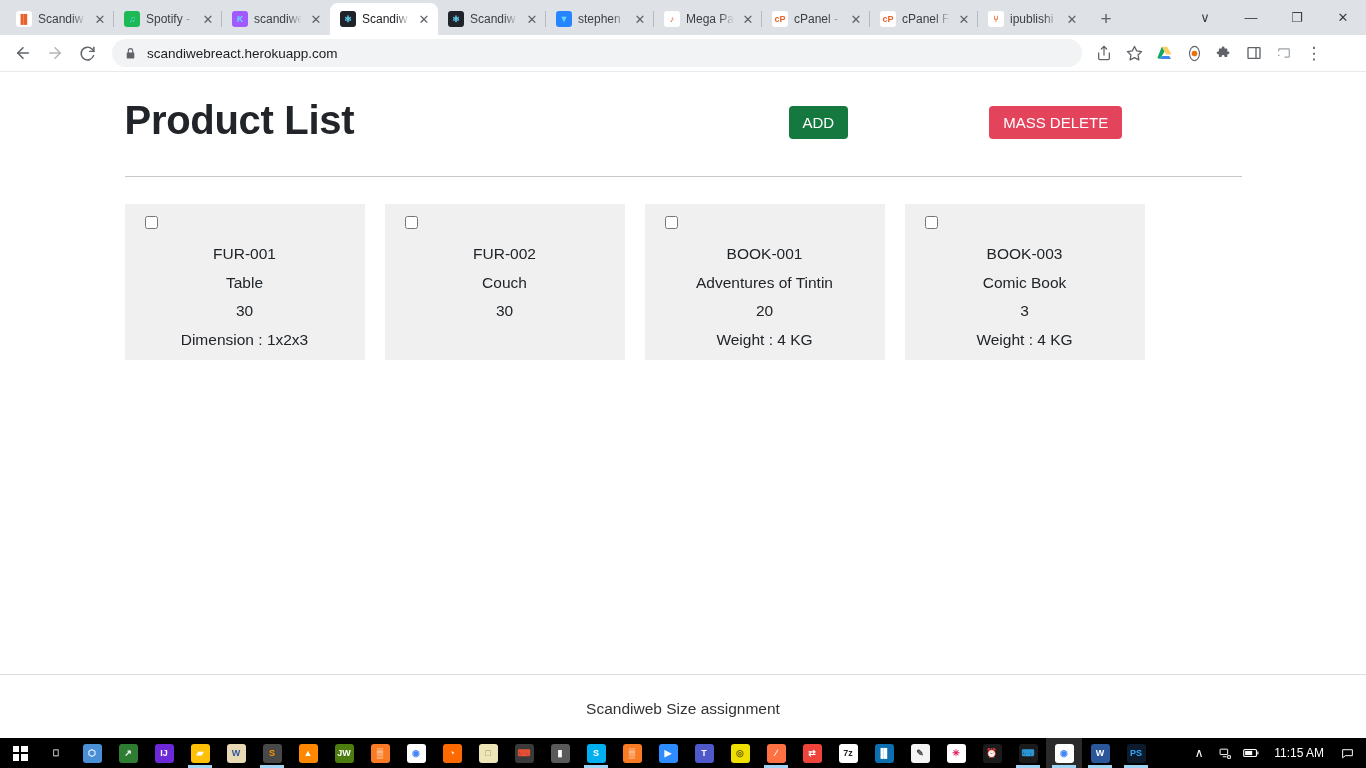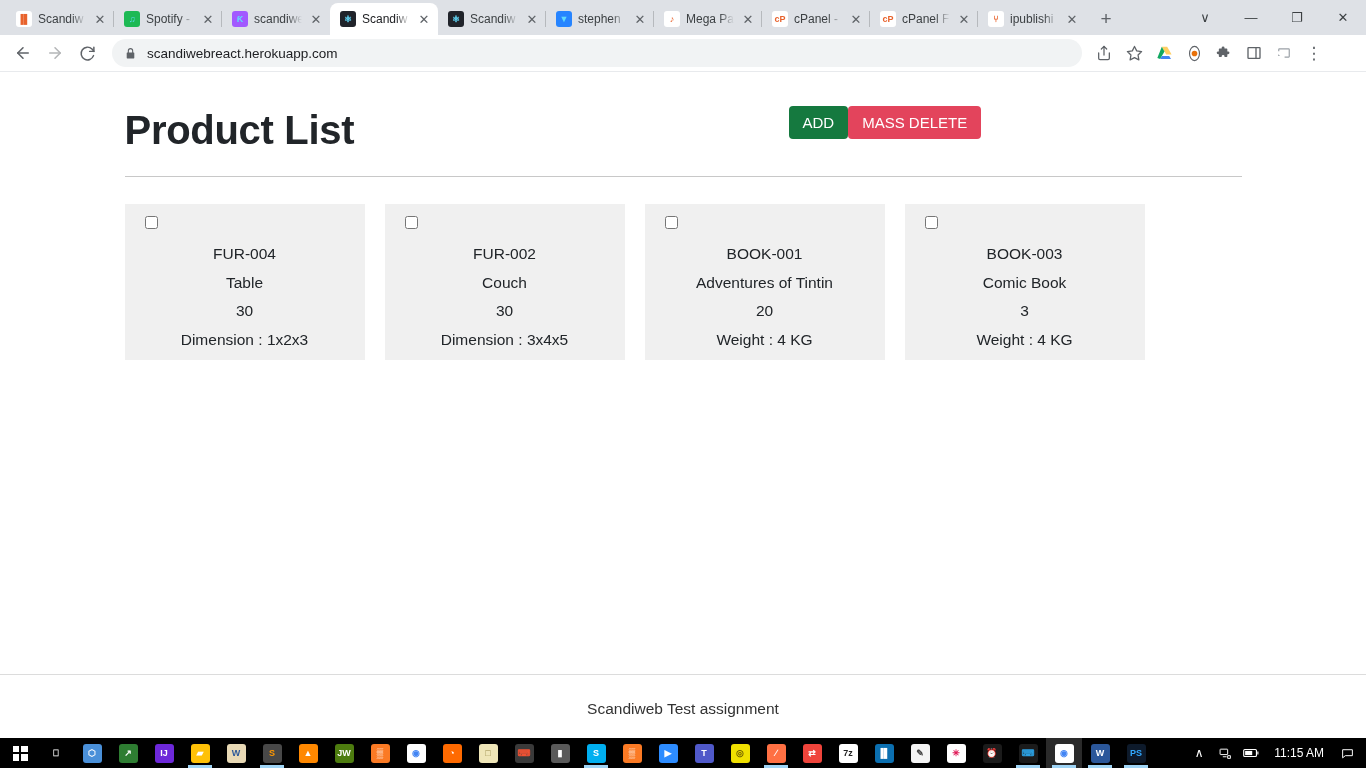--- a/index.html
+++ b/index.html
@@ -167,21 +167,21 @@
   }
   .container {
     width: 1117px;
     margin: 0 auto;
     padding-top: 28px;
     flex: 1 1 auto;
   }
 
   .pagehead {
     display: flex;
-    align-items: flex-end;
+    align-items: flex-start;
     position: relative;
     height: 50px;
   }
   .page-title {
     font-size: 40px;
     font-weight: bold;
     color: #212529;
     letter-spacing: -0.3px;
     line-height: 1;
   }
@@ -197,21 +197,21 @@
     border-radius: 4px;
     color: #ffffff;
     font-size: 15px;
     font-family: "Liberation Sans", sans-serif;
     padding: 8px 14px;
     line-height: 1.15;
     cursor: pointer;
     white-space: nowrap;
   }
   .btn-add { background: #15793f; }
-  .btn-mass-delete { background: #e3445c; }
+  .btn-mass-delete { background: #e3445c; margin-left: 141px; }
 
   .divider {
     border: none;
     border-top: 1px solid #c8c8c8;
     margin: 26px 0 0 0;
   }
 
   
   .grid {
     display: flex;
@@ -487,33 +487,32 @@
             <button class="btn btn-mass-delete">MASS DELETE</button>
           </div>
         </div>
 
         <hr class="divider">
 
         <div class="grid" id="grid-host">
             <div class="card">
               <input type="checkbox" class="card-checkbox delete-checkbox" style="">
               <div class="card-body">
-                <div class="card-line">FUR-004</div>
+                <div class="card-line">FUR-001</div>
                 <div class="card-line">Table</div>
                 <div class="card-line">30</div>
                 <div class="card-line">Dimension : 1x2x3</div>
               </div>
             </div>
             <div class="card">
               <input type="checkbox" class="card-checkbox delete-checkbox" style="">
               <div class="card-body">
                 <div class="card-line">FUR-002</div>
                 <div class="card-line">Couch</div>
                 <div class="card-line">30</div>
-                <div class="card-line">Dimension : 3x4x5</div>
               </div>
             </div>
             <div class="card">
               <input type="checkbox" class="card-checkbox delete-checkbox" style="">
               <div class="card-body">
                 <div class="card-line">BOOK-001</div>
                 <div class="card-line">Adventures of Tintin</div>
                 <div class="card-line">20</div>
                 <div class="card-line">Weight : 4 KG</div>
               </div>
@@ -525,21 +524,21 @@
                 <div class="card-line">Comic Book</div>
                 <div class="card-line">3</div>
                 <div class="card-line">Weight : 4 KG</div>
               </div>
             </div>
           </div>
       </div>
 
       <div class="page-footer">
         <hr class="footer-rule">
-        <div class="footer-text">Scandiweb Test assignment</div>
+        <div class="footer-text">Scandiweb Size assignment</div>
       </div>
 
     </div>
   </div>
 </div>
 
 <div class="taskbar">
   <div class="tb-start">
     <div class="winlogo">
         <i></i>

